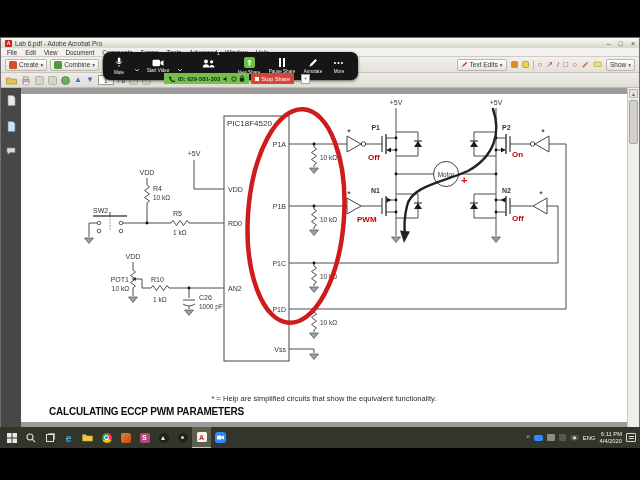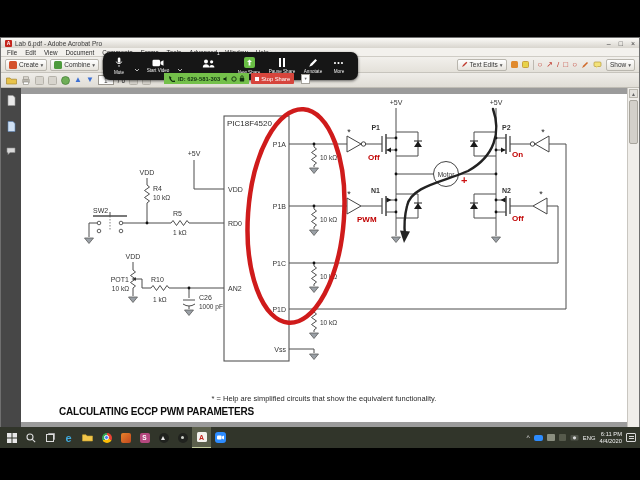--- a/index.html
+++ b/index.html
@@ -29,21 +29,21 @@
 
   .docwrap{position:absolute;left:0;top:50px;width:638px;height:340px;display:flex}
   .nav{width:20px;background:#474747;display:flex;flex-direction:column;align-items:center;padding-top:7px;gap:15px}
   .pagearea{flex:1;background:#9b9b9b;position:relative;overflow:hidden}
   .page{position:absolute;left:0;top:6px;width:100%;height:328px;background:#fff}
   .vscroll{width:12px;background:#f0eeea;border-left:1px solid #c9c6c0;position:relative}
   .scr-up{position:absolute;top:1px;left:1px;width:9px;height:9px;background:#e3e1dc;border:1px solid #b9b6ae;font-size:5px;color:#666;display:flex;align-items:center;justify-content:center}
   .scr-thumb{position:absolute;top:12px;left:1px;width:9px;height:44px;background:#d3d0ca;border:1px solid #a8a59d;border-radius:2px}
 
   .page .footnote{position:absolute;left:0;top:300px;width:100%;text-align:center;font-size:7.5px;color:#2a2a2a}
-  .page .heading{position:absolute;left:38px;top:312px;font-size:10px;font-weight:bold;color:#0d0d0d;letter-spacing:-0.2px}
+  .page .heading{position:absolute;left:28px;top:312px;font-size:10px;font-weight:bold;color:#0d0d0d;letter-spacing:-0.2px}
   svg.schem{position:absolute;left:2px;top:0}
   .st{font-size:7px;fill:#333}
   .sv{font-size:6.5px;fill:#333}
   .schip{font-size:8px;fill:#2e2e2e}
   .sred{font-size:8px;font-weight:bold;fill:#c00000}
   .sstar{font-size:9px;fill:#222}
   .splus{font-size:11px;font-weight:bold;fill:#cc1111}
 
   
   .zoom-bar{position:absolute;left:103px;top:52px;width:255px;height:28px;background:#161616;border-radius:7px;display:flex;align-items:center;padding:0 3px;z-index:40;box-shadow:0 1px 3px rgba(0,0,0,.6)}

